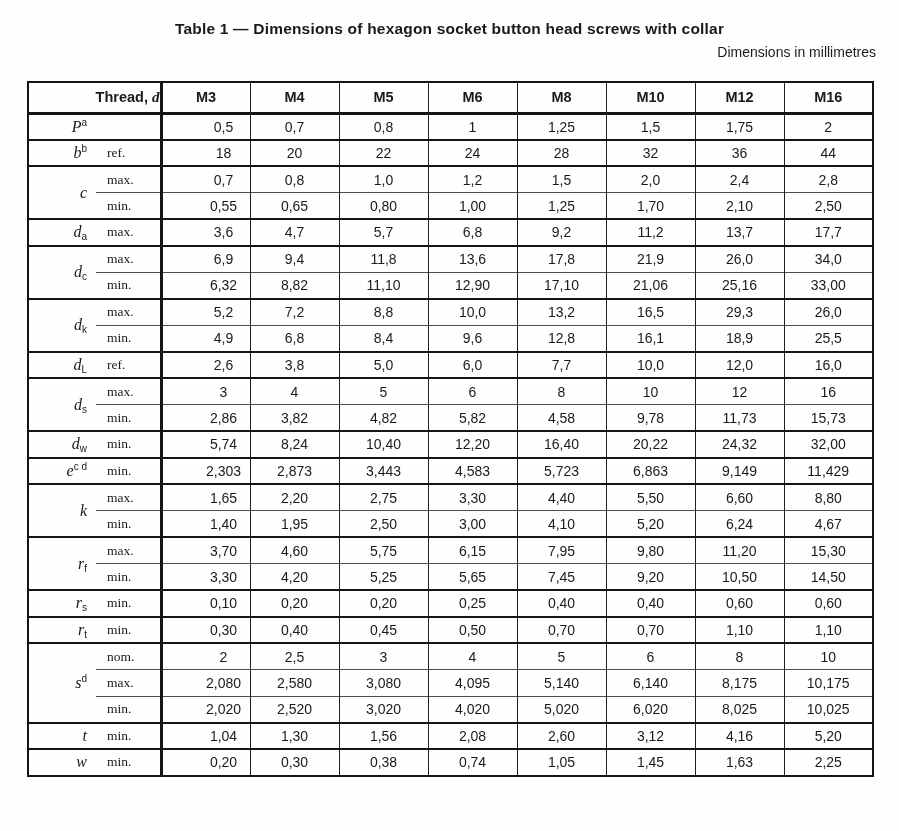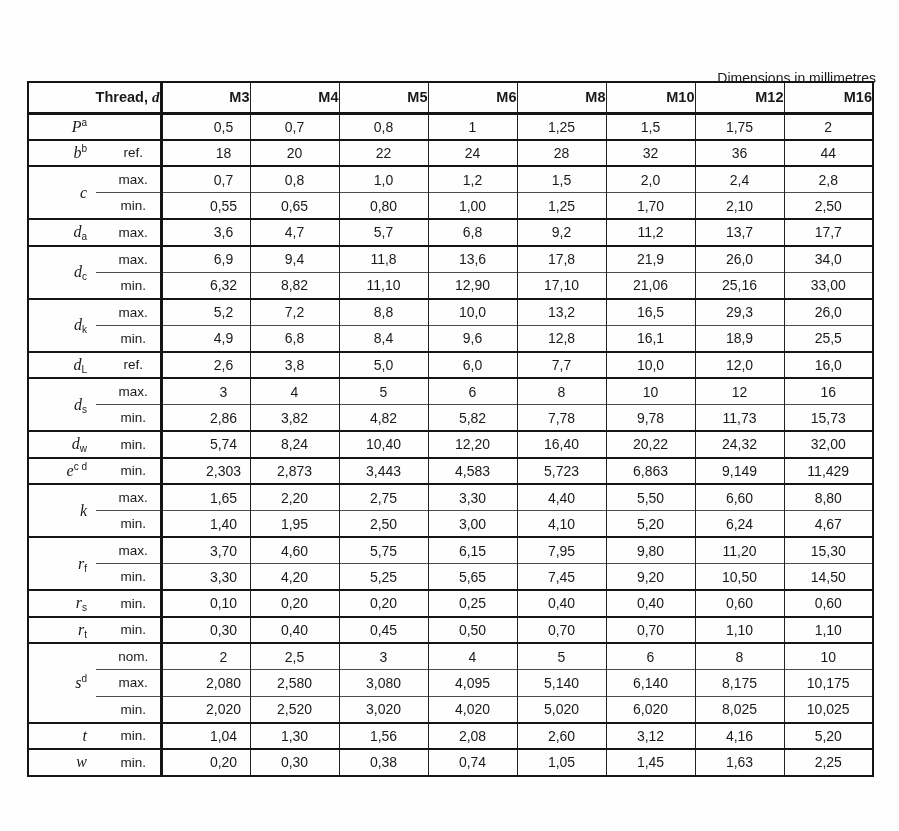--- a/index.html
+++ b/index.html
@@ -19,21 +19,21 @@
     top: 20px;
     left: 0;
     width: 100%;
     text-align: center;
     font-weight: bold;
     font-size: 15.5px;
     letter-spacing: 0.2px;
   }
   .units-note {
     position: absolute;
-    top: 70px;
+    top: 44px;
     right: 23px;
     font-size: 14px;
   }
 
   table.dim-table {
     position: absolute;
     top: 81px;
     left: 27px;
     border-collapse: collapse;
     table-layout: fixed;
@@ -60,21 +60,21 @@
     font-weight: bold;
     border-bottom: 3px solid #151515;
   }
   th.corner .sym {
     font-family: "Liberation Serif", serif;
     font-style: italic;
     font-weight: bold;
     font-size: 15px;
   }
   th.mcol {
-    text-align: right;
+    text-align: center;
     font-size: 14.5px;
     font-weight: bold;
     border-left: 1px solid #222;
     border-bottom: 3px solid #151515;
   }
   th.mcol.first { border-left: 3px solid #151515; }
 
   td.sym {
     text-align: right;
     padding-right: 9px;
@@ -86,39 +86,41 @@
   td.sym sub, td.sym sup {
     font-family: "Liberation Sans", sans-serif;
     font-style: normal;
     font-size: 10px;
     line-height: 0;
   }
   td.sym sub { vertical-align: -3px; letter-spacing: 0; }
   td.sym sup { vertical-align: 6px; }
 
   td.qual {
-    text-align: center;
+    text-align: left;
     padding-left: 11px;
     font-size: 13.5px;
+    font-family: Liberation Serif, serif;
   }
   td.val {
     text-align: center;
     font-size: 14px;
     border-left: 1px solid #222;
   }
   td.val.first { border-left: 3px solid #151515; padding-left: 35px; }
 
   tr.gstart td { border-top: 2px solid #151515; }
   tr.gsub td   { border-top: 1px solid #4d4d4d; }
 </style>
 </head>
 <body>
 
 <div class="page">
 
+  <div class="doc-title">Table 1 — Dimensions of hexagon socket button head screws with collar</div>
 
   <div class="units-note">Dimensions in millimetres</div>
 
   <table class="dim-table">
     <colgroup>
       <col class="c-sym">
         <col class="c-qual">
       <col class="c-val">
         <col class="c-val">
         <col class="c-val">
@@ -273,21 +275,21 @@
           <td class="val">10</td>
           <td class="val">12</td>
           <td class="val">16</td>
         </tr>
         <tr class="gsub">
           <td class="qual">min.</td>
           <td class="val first">2,86</td>
           <td class="val">3,82</td>
           <td class="val">4,82</td>
           <td class="val">5,82</td>
-          <td class="val">7,78</td>
+          <td class="val">4,58</td>
           <td class="val">9,78</td>
           <td class="val">11,73</td>
           <td class="val">15,73</td>
         </tr>
         <tr class="gstart">
           <td class="sym" rowspan="1">d<sub>w</sub></td>
           <td class="qual">min.</td>
           <td class="val first">5,74</td>
           <td class="val">8,24</td>
           <td class="val">10,40</td>

